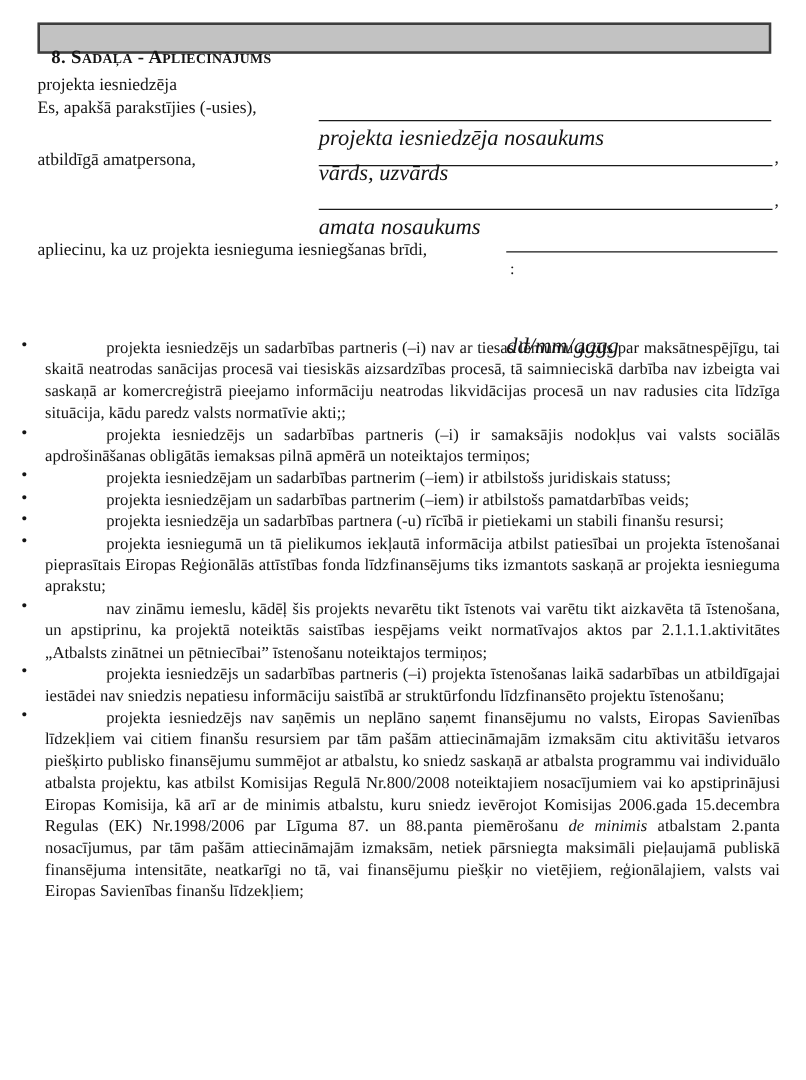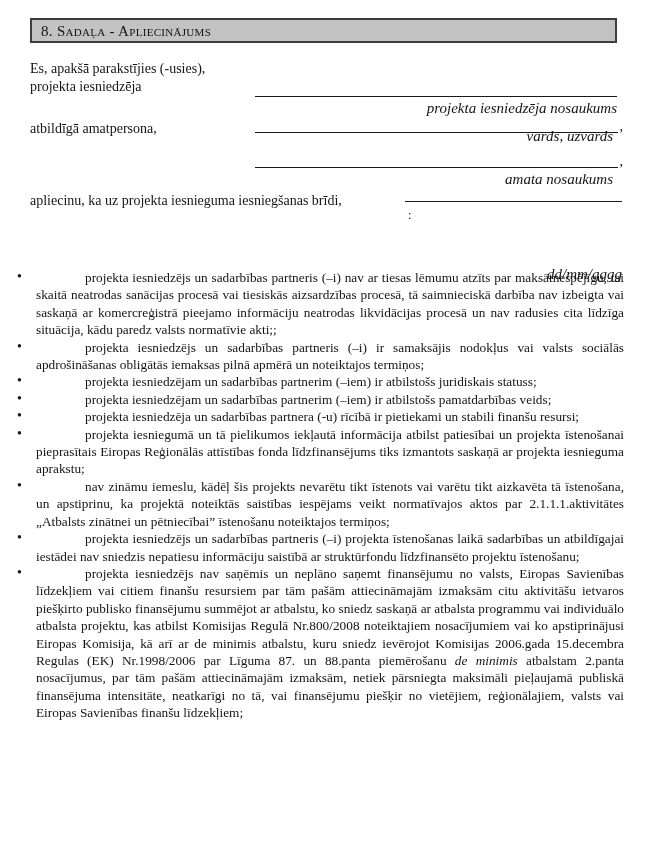--- a/index.html
+++ b/index.html
@@ -18,22 +18,22 @@
     color: var(--ink);
     font-family: "Liberation Serif", "DejaVu Serif", serif;
     overflow: hidden;
   }
   .header-box {
     position: absolute;
     left: 30px; top: 18px;
     width: 587px; height: 25px;
     background: var(--header_bg);
     border: 2px solid var(--header_border);
-    padding: 2px 0 0 9px;
-    font-weight: normal;
+    padding: 17px 0 0 9px;
+    font-weight: bold;
     font-size: 15px;
     line-height: 19px;
     font-variant: small-caps;
     letter-spacing: 0.3px;
   }
   .lbl {
     position: absolute;
     font-size: 14px;
     line-height: 18px;
   }
@@ -48,22 +48,22 @@
     border-bottom: 1.4px solid var(--line_color);
   }
   .comma {
     font-size: 14px;
     line-height: 12px;
     padding-left: 2px;
   }
   .caption {
     position: absolute;
     font-style: italic;
-    font-size: 15px;
-    text-align: right;
+    font-size: 18px;
+    text-align: left;
   }
   .colon {
     position: absolute;
     font-size: 13px;
   }
   .bullets {
     position: absolute;
     left: 14px; top: 269px;
     width: 610px;
   }
@@ -86,22 +86,22 @@
 </head>
 <body>
 
 <div class="page">
 
   <div class="header-box">
     <span>8. Sadaļa - Apliecinājums</span>
   </div>
 
   <div class="lbl" style="left:30px; top:60px;">
+    <div>projekta iesniedzēja</div>
     <div>Es, apakšā parakstījies (-usies),</div>
-    <div>projekta iesniedzēja</div>
   </div>
 
   <div class="fill-wrap" style="left:255px; top:84px; width:362px;">
     <div class="fill-line"></div>
   </div>
   <div class="caption" style="left:255px; top:100px; width:362px;">projekta iesniedzēja nosaukums</div>
 
   <div class="lbl" style="left:30px; top:120px;">atbildīgā amatpersona,</div>
   <div class="fill-wrap" style="left:255px; top:120px; width:368px;">
     <div class="fill-line"></div>

